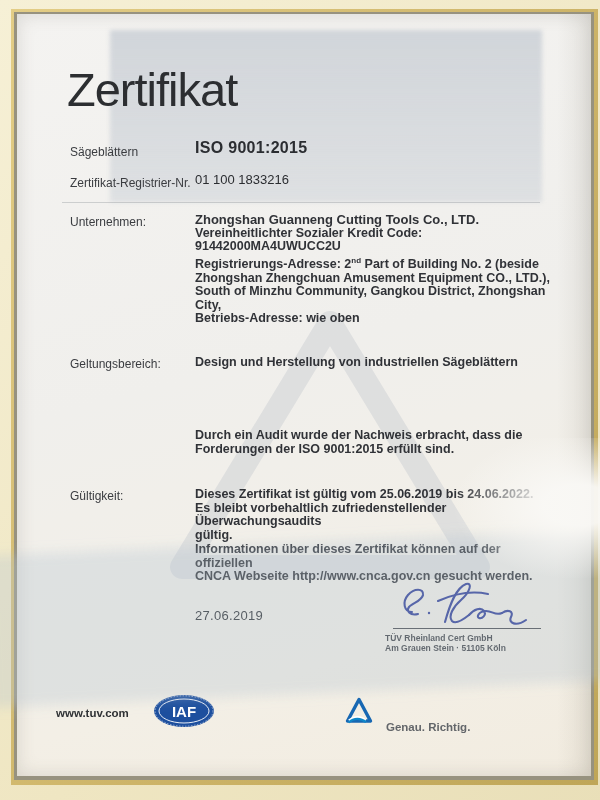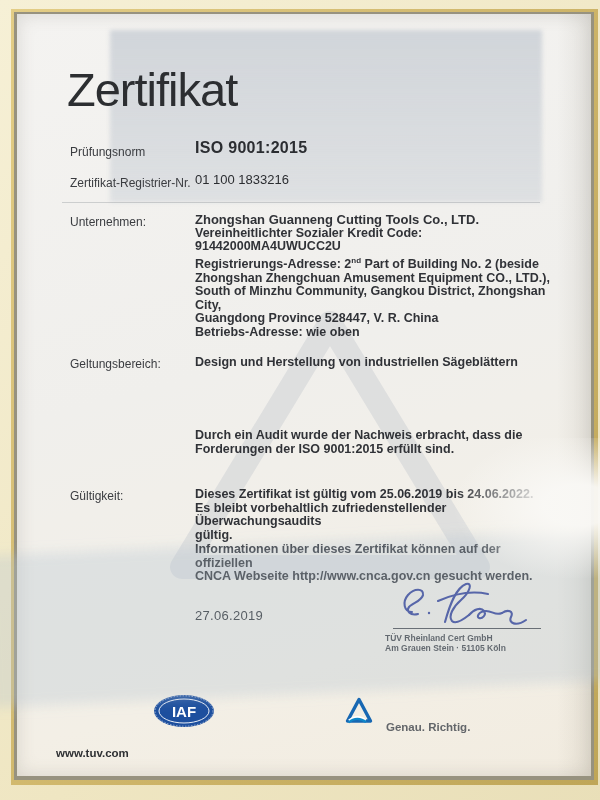--- a/index.html
+++ b/index.html
@@ -45,21 +45,21 @@
   .company-name{font-weight:700;font-size:13px;}
   sup{font-size:8px;}
   .date-val{top:608px;font-size:13px;font-weight:400;letter-spacing:.3px;}
   
   .signature{position:absolute;left:398px;top:578px;z-index:4;}
   .sig-line{position:absolute;left:393px;top:628px;width:148px;height:0;
     border-top:1.5px solid #45474b;}
   .sig-org{position:absolute;left:385px;top:633px;width:160px;text-align:left;
     font-size:8.5px;line-height:10px;color:#3c3e42;font-weight:600;}
   
-  .site{position:absolute;left:56px;top:707px;font-size:11.5px;font-weight:600;color:#2e3033;margin-top:40px;}
+  .site{position:absolute;left:56px;top:707px;font-size:11.5px;font-weight:600;color:#2e3033;}
   .iaf{position:absolute;left:153px;top:694px;}
   .dakks{position:absolute;left:216px;top:690px;width:120px;height:50px;}
   .dakks-word{position:absolute;left:17px;top:11px;font-size:14px;font-weight:700;
     color:#3c3c3e;letter-spacing:.5px;}
   .dakks-small{position:absolute;left:44px;top:27px;font-size:5.5px;line-height:6.2px;color:#55565a;}
   .tuv-tri{position:absolute;left:344px;top:696px;}
   .tuv-brand{position:absolute;left:384px;top:700px;font-size:18px;color:#2e2f31;white-space:nowrap;}
   .tuv-brand .b{font-weight:800;}
   .tuv-brand .r{font-weight:600;letter-spacing:-.2px;}
   .tuv-brand .reg{font-size:8px;vertical-align:super;}
@@ -76,34 +76,33 @@
   <div class="reflect-top"></div>
   <div class="band-edge"></div>
 
   <svg class="watermark" width="420" height="300" viewBox="0 0 420 300">
     <polygon points="210,28 62,272 358,272" fill="none" stroke="#d0d3d6" stroke-width="24" stroke-linejoin="round"></polygon>
   </svg>
 
   <div class="content">
     <div class="cert-title">Zertifikat</div>
 
-    <div class="label" style="top:145px">Prüfungsnorm</div>
+    <div class="label" style="top:145px">Sägeblättern</div>
     <div class="val iso-val">ISO 9001:2015</div>
 
     <div class="label" style="top:176px">Zertifikat-Registrier-Nr.</div>
     <div class="val reg-val">01 100 1833216</div>
 
     <div class="label" style="top:215px">Unternehmen:</div>
     <div class="val body" style="top:213px">
       <div class="company-name">Zhongshan Guanneng Cutting Tools Co., LTD.</div>
       <div>Vereinheitlichter Sozialer Kredit Code: 91442000MA4UWUCC2U</div>
       <div><span>Registrierungs-Adresse: 2</span><sup>nd</sup><span> Part of Building No. 2 (beside</span></div>
       <div>Zhongshan Zhengchuan Amusement Equipment CO., LTD.),</div>
       <div>South of Minzhu Community, Gangkou District, Zhongshan City,</div>
-      <div>Guangdong Province 528447, V. R. China</div>
       <div>Betriebs-Adresse: wie oben</div>
     </div>
 
     <div class="label" style="top:357px">Geltungsbereich:</div>
     <div class="val body" style="top:356px">Design und Herstellung von industriellen Sägeblättern</div>
 
     <div class="val body" style="top:429px">
       <div>Durch ein Audit wurde der Nachweis erbracht, dass die</div>
       <div>Forderungen der ISO 9001:2015 erfüllt sind.</div>
     </div>

